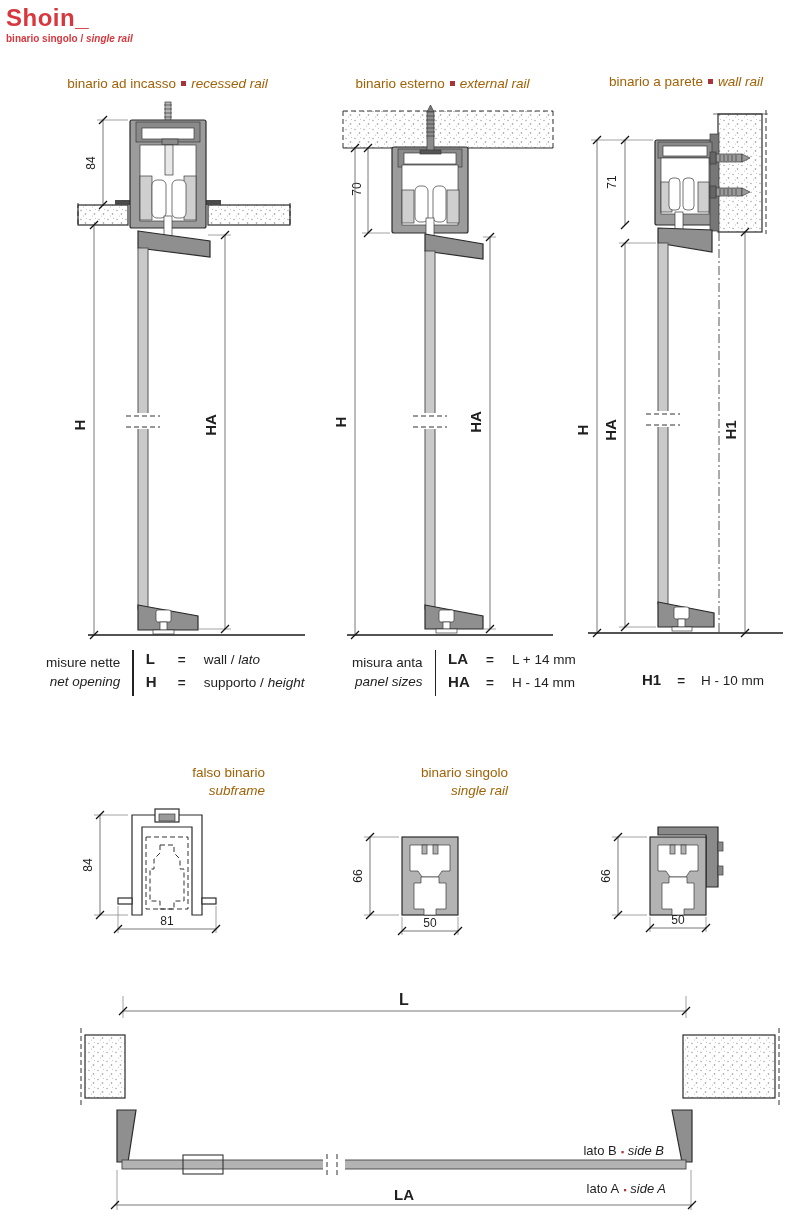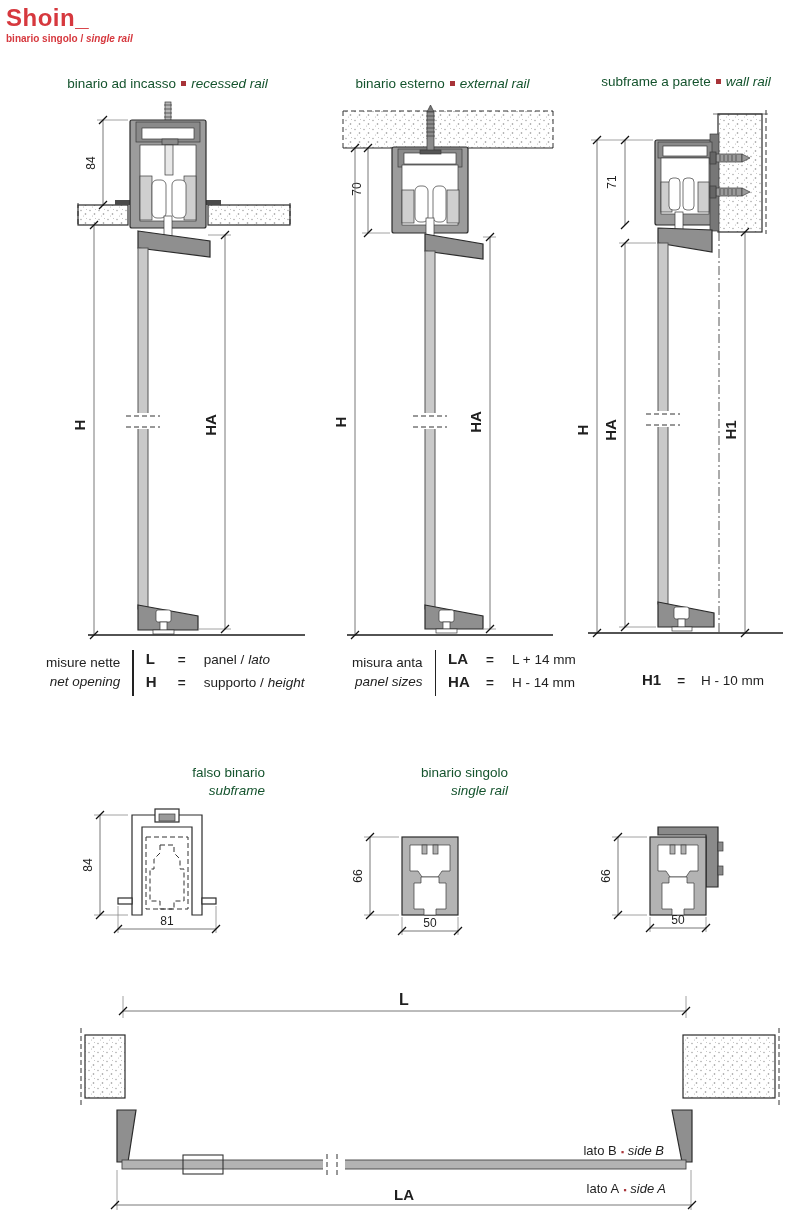--- a/index.html
+++ b/index.html
@@ -4,21 +4,21 @@
 <style>
   :root { --accent:#d6383e; --square:#a83338; }
   * { box-sizing:border-box; margin:0; padding:0; }
   body { background:#fff; }
   .page { position:relative; width:794px; height:1217px; background:#fff; overflow:hidden;
           font-family:"Liberation Sans","DejaVu Sans",sans-serif; color:#1f1f1f; }
   .abs { position:absolute; }
   .title { left:6px; top:4px; font-size:24px; font-weight:bold; color:var(--accent); letter-spacing:.5px; }
   .subtitle { left:6px; top:33px; font-size:10px; font-weight:bold; color:var(--accent); }
   .sub-en { font-style:italic; }
-  .sec-head { font-size:13.5px; text-align:center; color:#14532d; }
+  .sec-head { font-size:13.5px; text-align:center; color:#a16207; }
   .sec-head .en { font-style:italic; }
   .rsq { display:inline-block; width:5px; height:5px; background:var(--square); margin:0 5px 2px 5px; vertical-align:middle; }
   .two-line { line-height:1.3;text-align:right; }
   .legend { display:flex; align-items:center; font-size:13.5px; color:#222; }
   .leg-names { text-align:right; line-height:1.4; }
   .leg-names .en { font-style:italic; }
   .leg-bar { width:1.5px; background:#222; align-self:stretch; margin:0 12px; }
   .leg-row { display:flex; align-items:baseline; height:23px; }
   .leg-row .sym { font-weight:bold; font-size:15px; width:32px; }
   .leg-row .eq  { font-weight:bold; width:26px; }
@@ -54,21 +54,21 @@
     <span class="sub-en">single rail</span>
   </div>
 
   <div class="abs sec-head" style="left:40px;top:76px;width:255px">
     <span>binario ad incasso</span><span class="rsq"></span><span class="en">recessed rail</span>
   </div>
   <div class="abs sec-head" style="left:330px;top:76px;width:225px">
     <span>binario esterno</span><span class="rsq"></span><span class="en">external rail</span>
   </div>
   <div class="abs sec-head" style="left:578px;top:74px;width:216px">
-    <span>subframe a parete</span><span class="rsq"></span><span class="en">wall rail</span>
+    <span>binario a parete</span><span class="rsq"></span><span class="en">wall rail</span>
   </div>
 
   <svg style="left:70px;top:100px" width="250" height="545" viewBox="0 0 250 545">
     <defs>
       <pattern id="stA" width="9" height="9" patternUnits="userSpaceOnUse">
         <rect width="9" height="9" fill="#fff"></rect>
         <circle cx="2" cy="2.5" r="0.7" fill="#9b9b9b"></circle>
           <circle cx="6.5" cy="6" r="0.8" fill="#8e8e8e"></circle>
         <circle cx="4.5" cy="8" r="0.5" fill="#b0b0b0"></circle>
           <circle cx="7.5" cy="1.5" r="0.5" fill="#b5b5b5"></circle>
@@ -289,21 +289,21 @@
   <div class="abs legend" style="left:46px;top:650px">
     <div class="leg-names">
       <div>misure nette</div>
       <div class="en">net opening</div>
     </div>
     <div class="leg-bar"></div>
     <div>
       <div class="leg-row">
         <span class="sym">L</span>
         <span class="eq">=</span>
-        <span class="val"><span>panel</span> <span>/</span> <span class="it-en">lato</span></span>
+        <span class="val"><span>wall</span> <span>/</span> <span class="it-en">lato</span></span>
       </div>
       <div class="leg-row">
         <span class="sym">H</span>
         <span class="eq">=</span>
         <span class="val"><span>supporto</span> <span>/</span> <span class="it-en">height</span></span>
       </div>
     </div>
   </div>
 
   <div class="abs legend pan" style="left:352px;top:650px">

